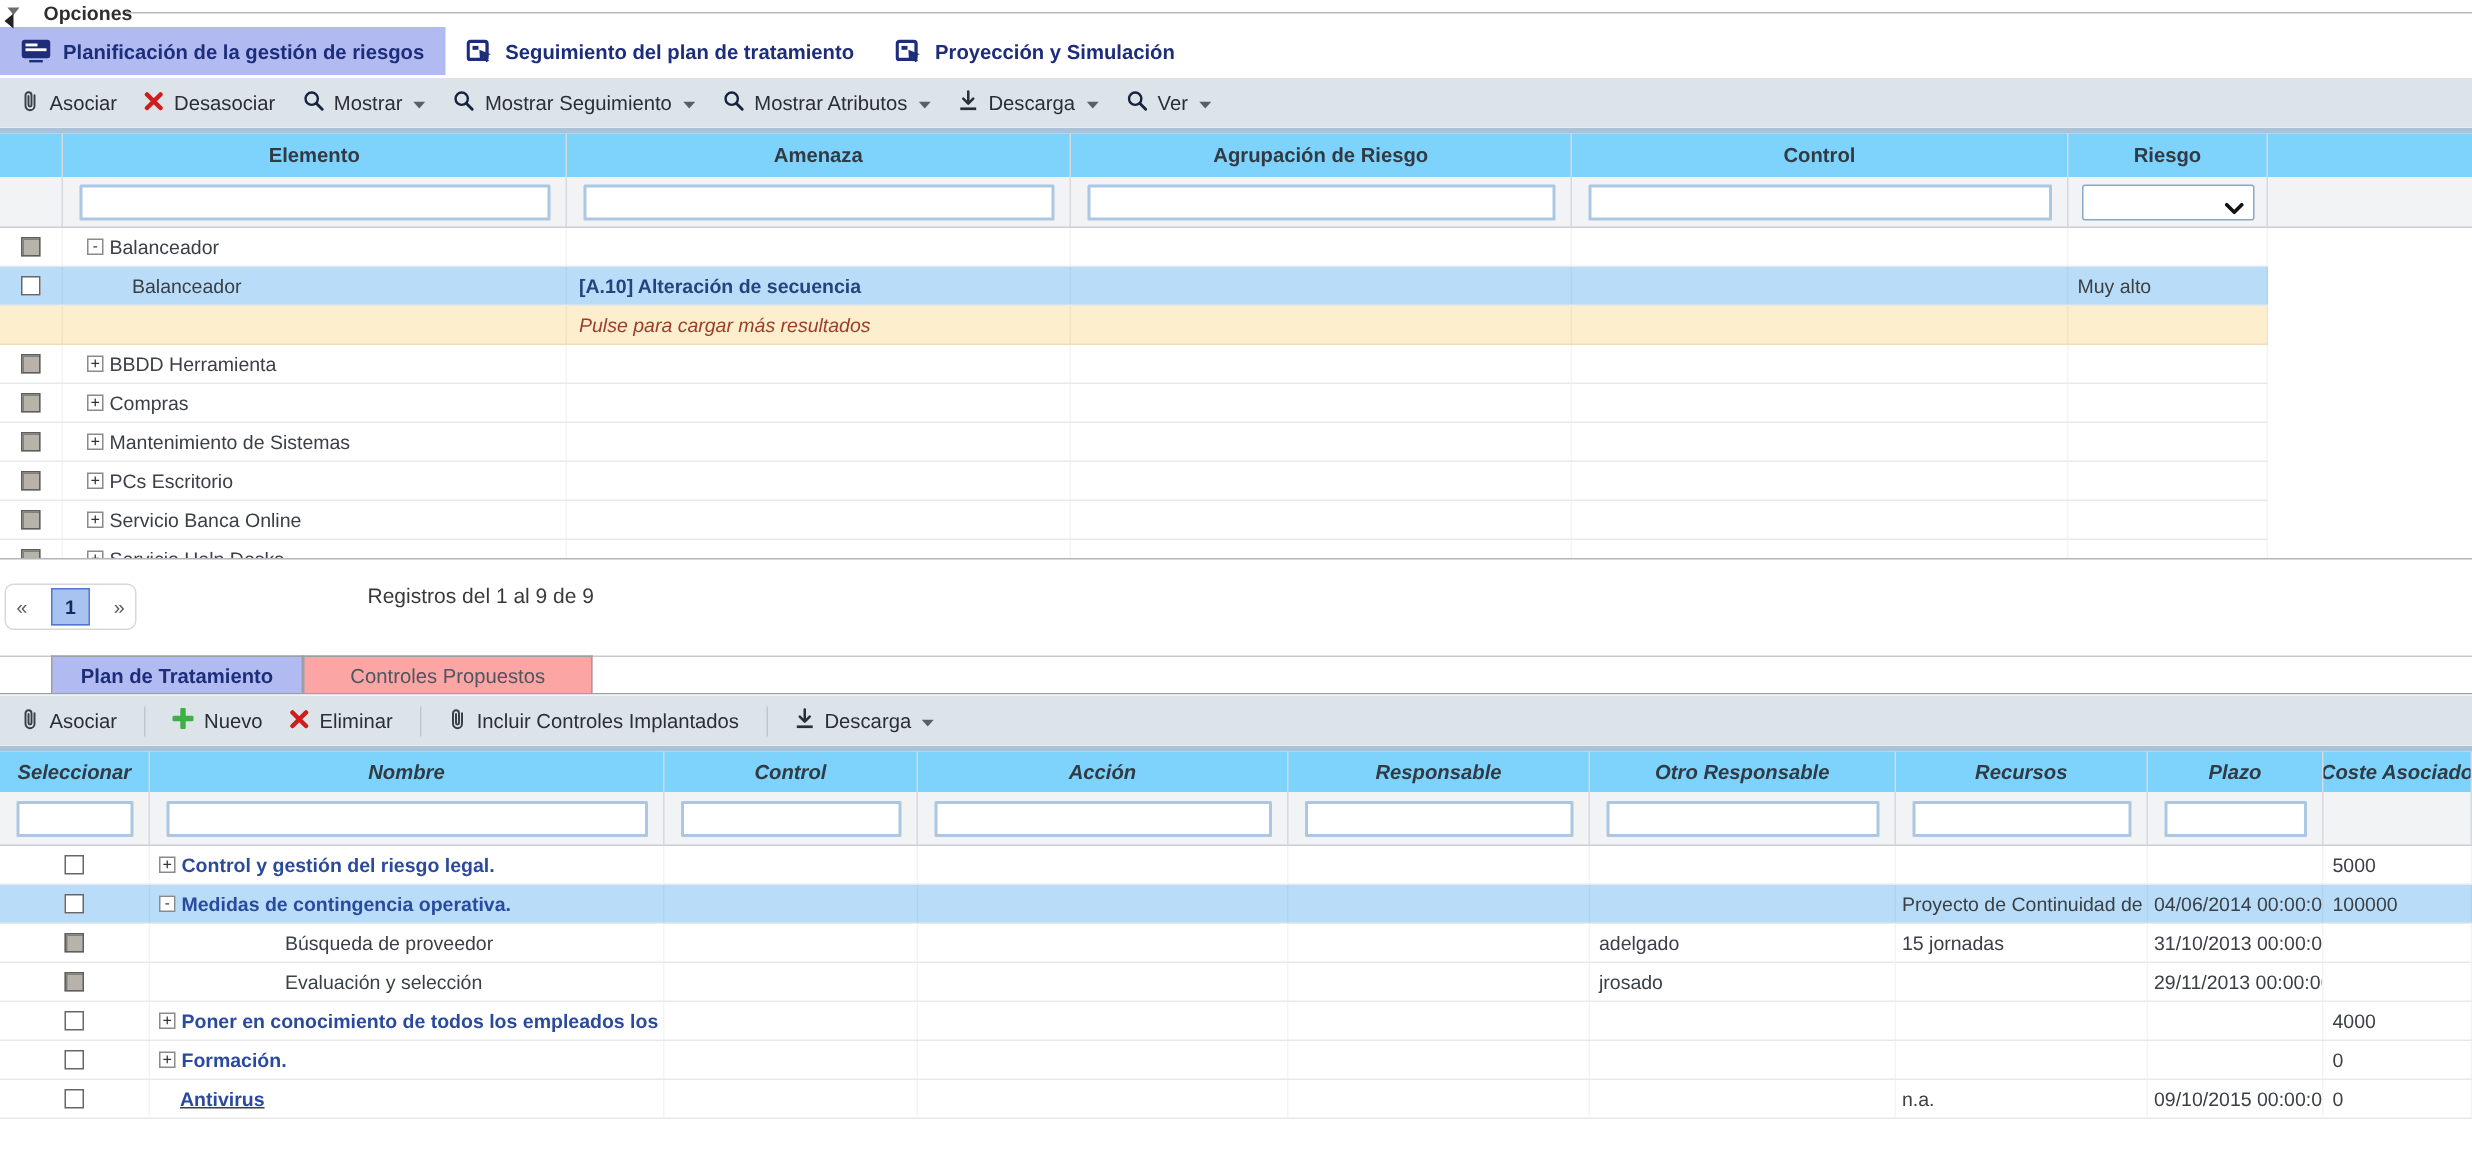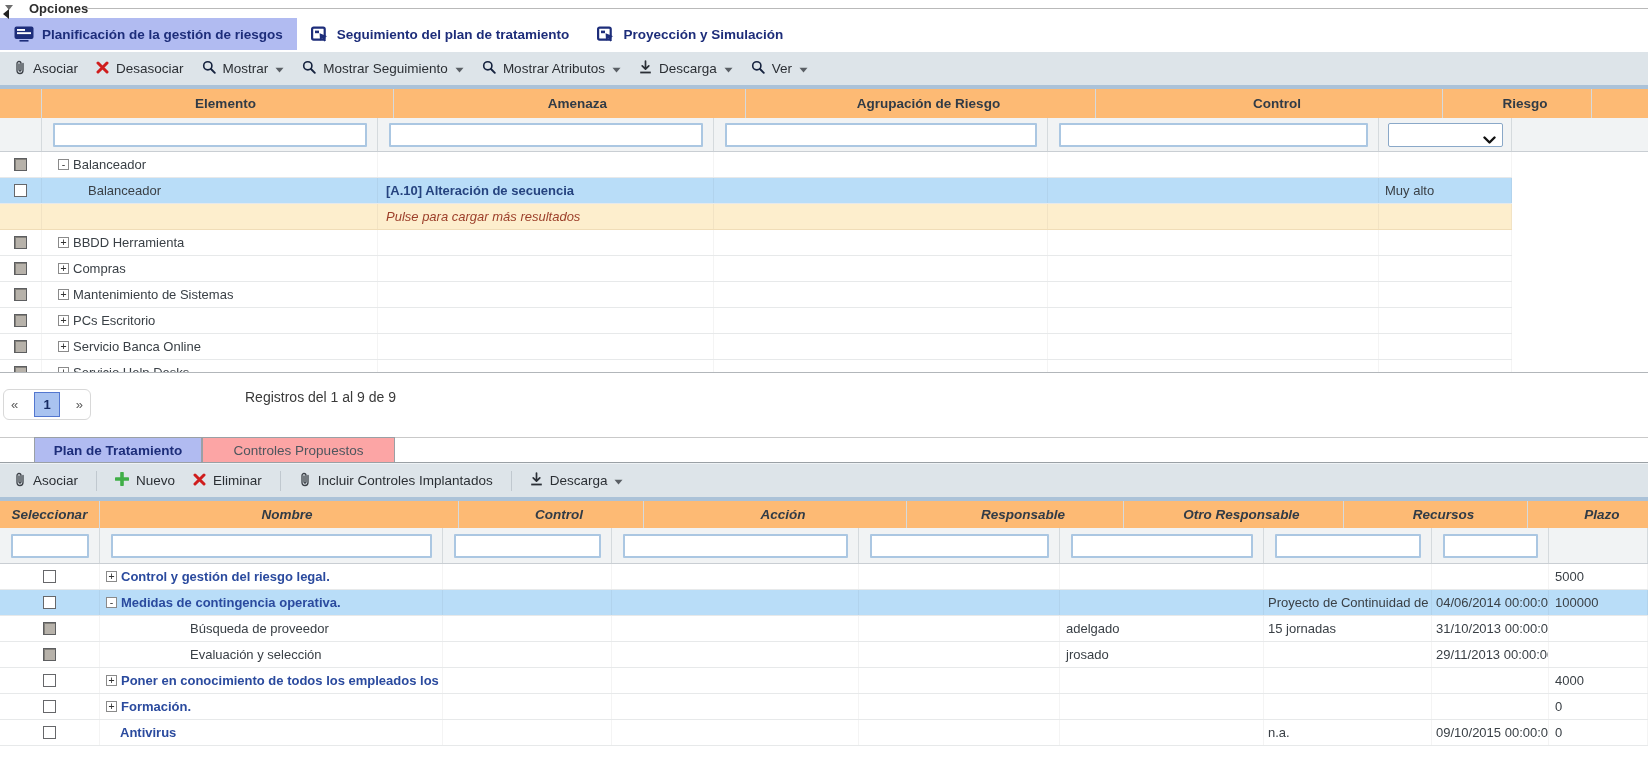--- a/index.html
+++ b/index.html
@@ -26,21 +26,21 @@
   #bottom-toolbar{top:463px;height:34px;border-top:1px solid #eef2f5;box-sizing:border-box;}
   .tb-item{display:flex;align-items:center;gap:7px;margin-left:18px;cursor:default;}
   .tb-item:first-child{margin-left:14px;}
   .tb-sep{width:1px;height:20px;background:#c0c8cf;margin-left:18px;}
 
   
   .grid{position:absolute;left:0;background:#fff;}
   #top-grid{top:85px;width:1648px;height:287px;overflow:hidden;border-bottom:1px solid #b2b6ba;box-sizing:content-box;}
   #bottom-grid{top:497px;width:1648px;height:281px;overflow:hidden;}
   .grid-topline{height:4px;background:#abc2d8;}
-  .hdr-row{display:flex;background:#fdba74;gap:16px;}
+  .hdr-row{display:flex;background:#7dd3fc;}
   #top-grid .hdr-row{height:29px;}
   #bottom-grid .hdr-row{height:27px;font-style:italic;}
   .hdr-cell{display:flex;align-items:center;justify-content:center;font-weight:bold;font-size:13.5px;
             color:#313b46;border-right:1px solid #d5dadd;box-sizing:border-box;overflow:hidden;white-space:nowrap;flex:none;}
   .hdr-cell.nob{border-right:none;}
   .filter-row{display:flex;background:#f1f3f4;border-bottom:1px solid #c9ced3;box-sizing:border-box;}
   #top-grid .filter-row{height:34px;}
   #bottom-grid .filter-row{height:36px;}
   .filter-cell{display:flex;align-items:center;justify-content:center;height:100%;
                border-right:1px solid #d5dadd;box-sizing:border-box;flex:none;}
@@ -585,21 +585,21 @@
         <div class="cell" style="width: 168px; padding-left: 4px;"></div>
         <div class="cell" style="width: 117px; padding-left: 4px;"></div>
         <div class="cell" style="width: 99px; padding-left: 6px;">
           <span>0</span>
         </div>
       </div>
       <div class="row" style="width: 1648px;">
         <div class="cell center" style="width: 100px;">
           <span class="cb"></span>
         </div>
-        <div class="cell" style="width: 343px; padding-left: 20px;">
+        <div class="cell" style="width: 343px; padding-left: 20px; text-decoration: underline;">
           <span class="bold-blue">Antivirus</span>
         </div>
         <div class="cell" style="width: 169px; padding-left: 6px;"></div>
         <div class="cell" style="width: 247px; padding-left: 6px;"></div>
         <div class="cell" style="width: 201px; padding-left: 6px;"></div>
         <div class="cell" style="width: 204px; padding-left: 6px;"></div>
         <div class="cell" style="width: 168px; padding-left: 4px;">
           <span>n.a.</span>
         </div>
         <div class="cell" style="width: 117px; padding-left: 4px;">

